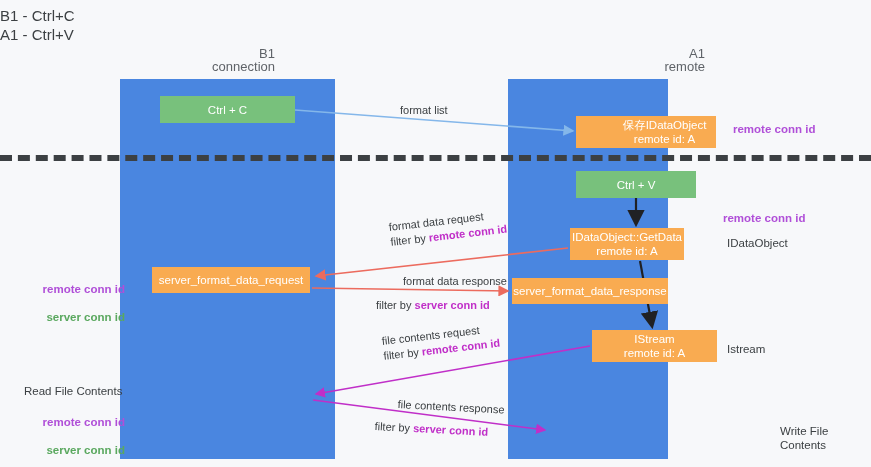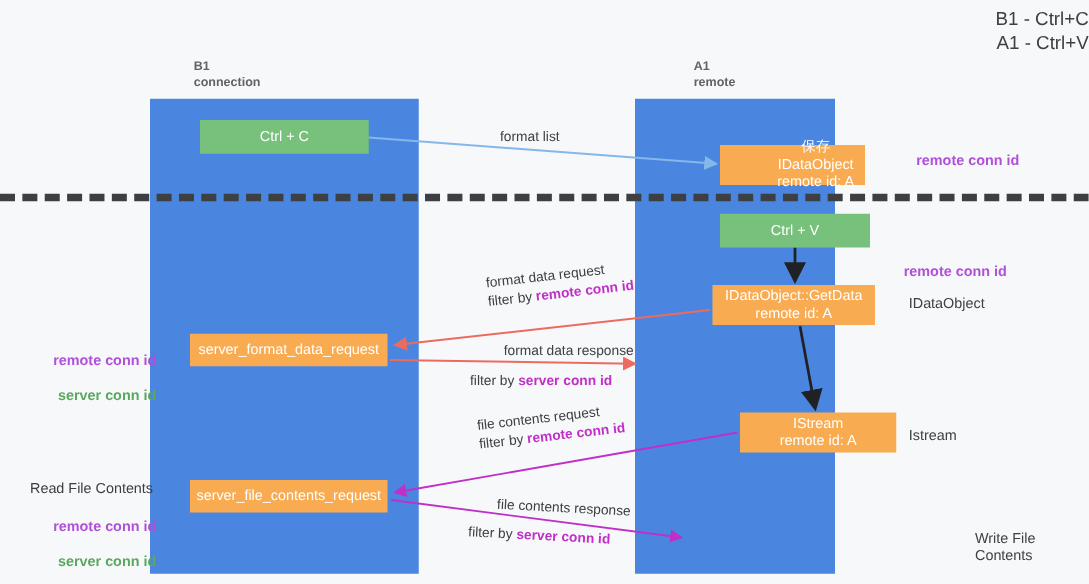--- a/index.html
+++ b/index.html
@@ -8,29 +8,28 @@
     background:#f7f8fa;
     font-family:"Liberation Sans","DejaVu Sans",sans-serif;
     position:relative;overflow:hidden;
     -webkit-font-smoothing:antialiased;
   }
   #stage{position:absolute;inset:0;width:871px;height:467px;}
   .abs{position:absolute;}
 
   
   #title{
-    left:0;top:6px;width:871px;text-align:right;
+    left:0;top:6px;width:871px;text-align:left;
     font-size:15px;color:#3c4043;line-height:19px;white-space:pre-line;
   }
 
   
   .col-head{
-    text-align:left;font-size:10px;color:#5f6368;line-height:13px;
+    text-align:right;font-size:13px;color:#5f6368;line-height:13px;
     white-space:pre-line;
-    font-weight:bold;
   }
   #head-b1{left:155px;top:47px;width:120px;}
   #head-a1{left:555px;top:47px;width:150px;}
 
   
   .lane{background:#4a86e0;}
   #lane-b1{left:120px;top:79px;width:215px;height:380px;}
   #lane-a1{left:508px;top:79px;width:160px;height:380px;}
 
   
@@ -43,23 +42,23 @@
   .node{
     box-sizing:border-box;
     display:flex;align-items:center;justify-content:center;
     text-align:center;color:#ffffff;font-size:11.5px;line-height:14px;
     white-space:pre-line;padding:3px 6px;
   }
   .green{background:#78c17c;}
   .orange{background:#f9ab51;}
 
   #n-ctrlc{left:160px;top:96px;width:135px;height:27px;}
-  #n-save-ido{left:576px;top:116px;width:116px;height:32px;padding-left:43px;}
+  #n-save-ido{left:576px;top:116px;width:140px;height:32px;padding-left:43px;}
   #n-ctrlv{left:576px;top:171px;width:120px;height:27px;}
-  #n-getdata{left:570px;top:228px;width:130px;height:32px;}
+  #n-getdata{left:570px;top:228px;width:114px;height:32px;}
   #n-sfdreq{left:152px;top:267px;width:158px;height:26px;}
   #n-sfdres{left:512px;top:278px;width:156px;height:26px;}
   #n-istream{left:592px;top:330px;width:125px;height:32px;}
   #n-sfcreq{left:152px;top:384px;width:158px;height:26px;}
   #n-sfcres{left:549px;top:417px;width:153px;height:26px;}
 
   
   .side{font-size:11.5px;line-height:14px;color:#3c4043;white-space:pre-line;}
   .purple{color:#b04fd8;font-weight:bold;}
   .green-t{color:#5aa85f;font-weight:bold;}
@@ -142,23 +141,23 @@
 
   <div class="abs" id="divider"></div>
 
   <div class="abs node green" id="n-ctrlc">Ctrl + C</div>
   <div class="abs node orange" id="n-save-ido">保存IDataObject
 remote id: A</div>
   <div class="abs node green" id="n-ctrlv">Ctrl + V</div>
   <div class="abs node orange" id="n-getdata">IDataObject::GetData
 remote id: A</div>
   <div class="abs node orange" id="n-sfdreq">server_format_data_request</div>
+  <div class="abs node orange" id="n-sfdres">server_format_data_response</div>
   <div class="abs node orange" id="n-istream">IStream
 remote id: A</div>
-  <div class="abs node orange" id="n-sfcreq">server_file_contents_request</div>
 
   <div class="abs side purple" id="lbl-remote-1">remote conn id</div>
   <div class="abs side purple" id="lbl-remote-2">remote conn id</div>
   <div class="abs side" id="lbl-dataobject">IDataObject</div>
   <div class="abs side" id="lbl-istream">Istream</div>
   <div class="abs side" id="lbl-write-fc">Write File Contents</div>
 
   <div class="abs side" id="lbl-left-1">
     <div class="purple">remote conn id</div>
     <div class="green-t">server conn id</div>

